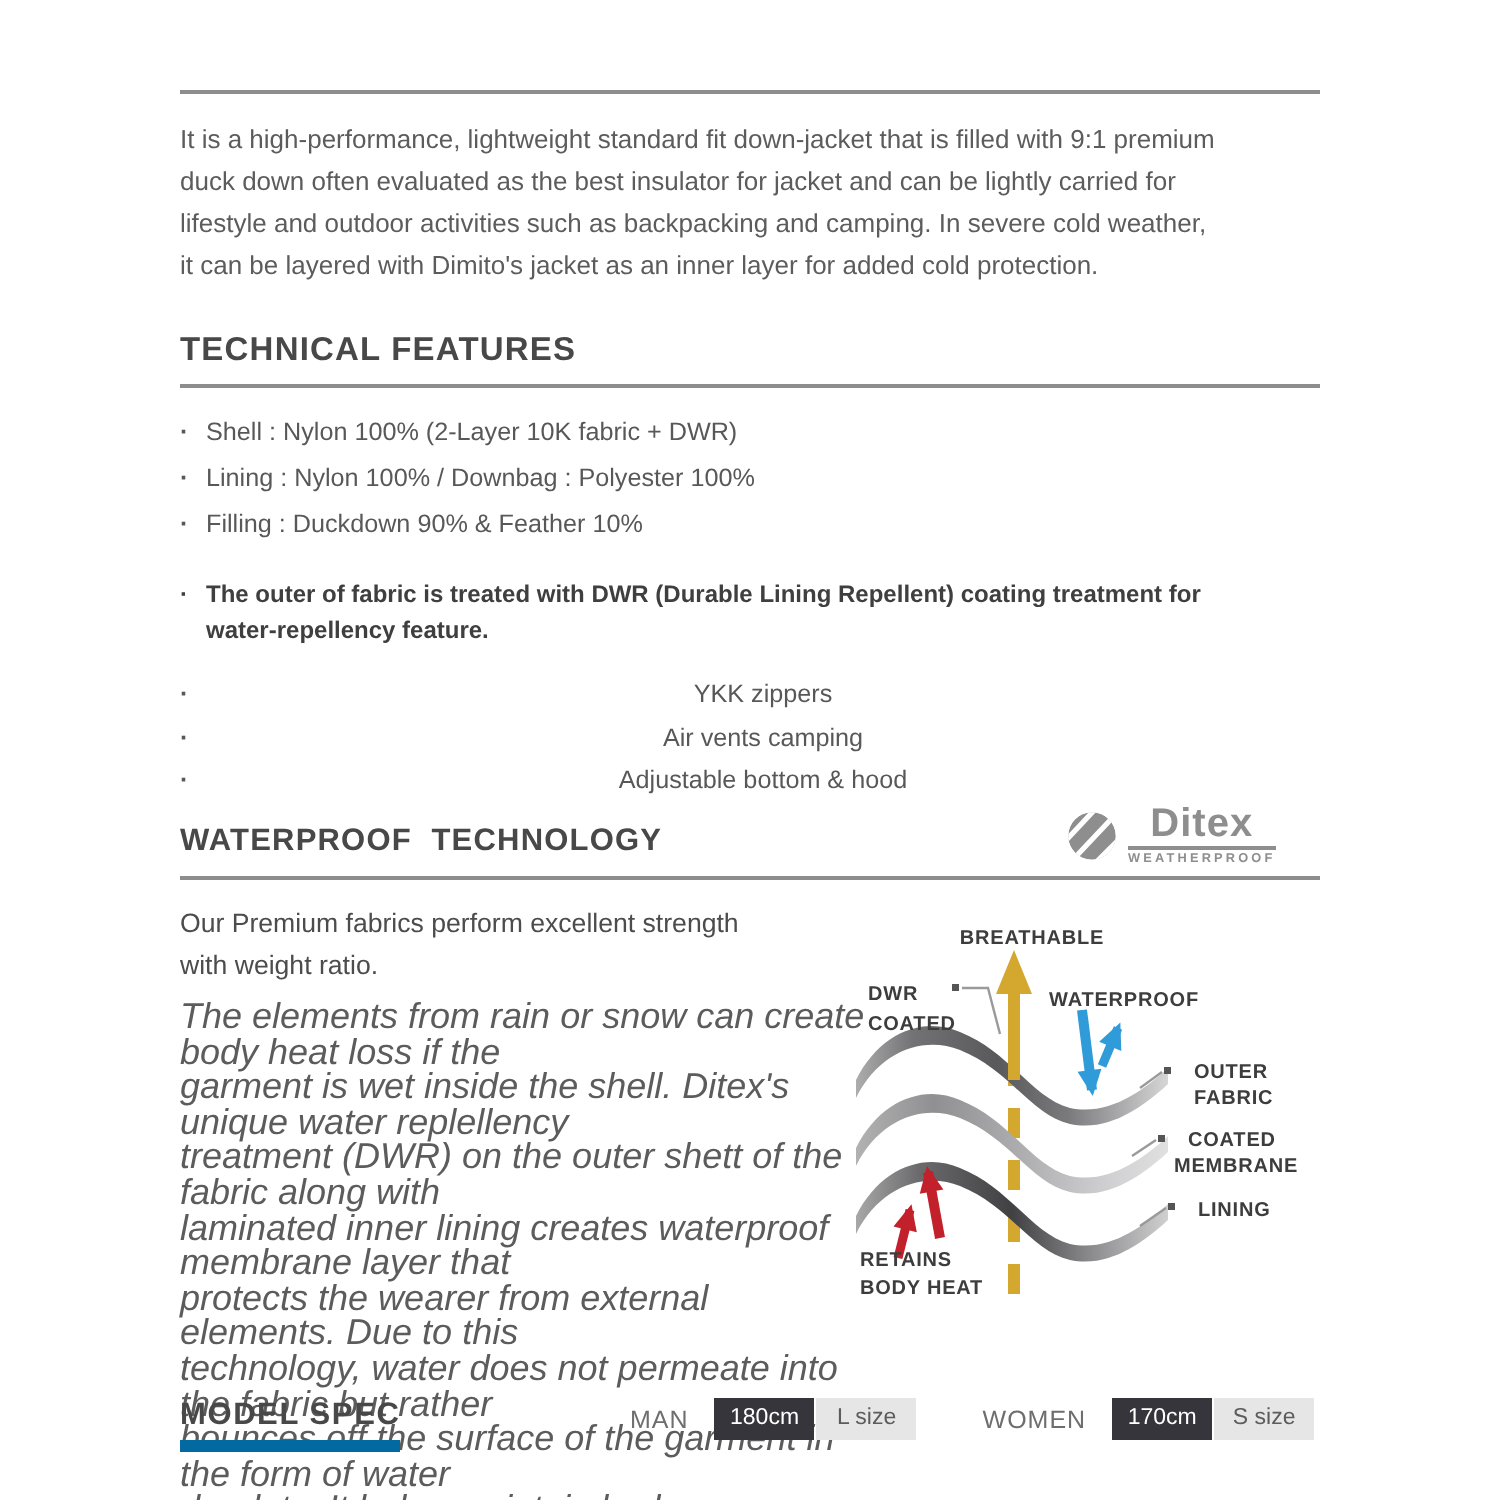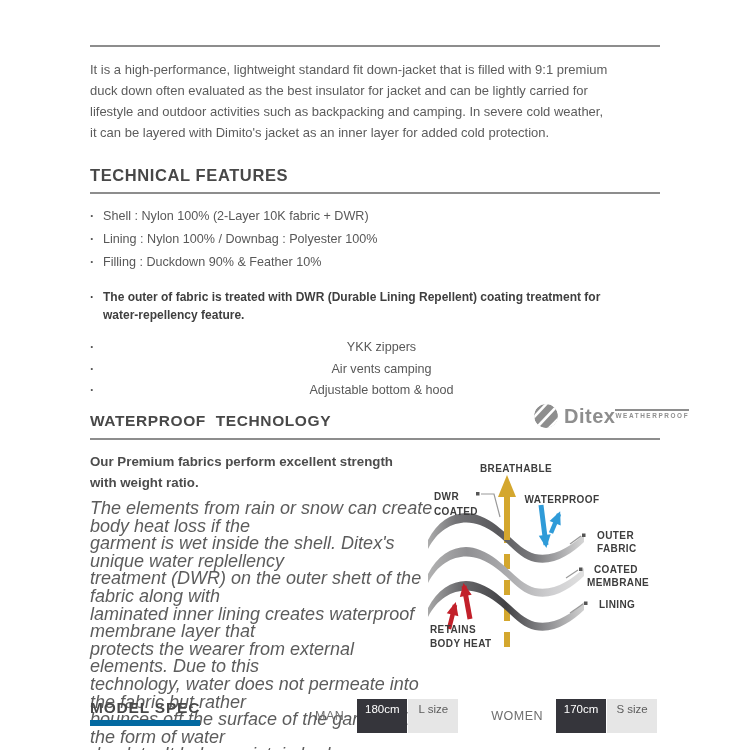--- a/index.html
+++ b/index.html
@@ -9,34 +9,34 @@
   .sec-title{font-size:16.5px;font-weight:bold;color:#484848;letter-spacing:.6px;white-space:pre-wrap;}
   .rule{border:none;border-top:2px solid #8d8d8d;height:0;margin:0;}
   .body-text{font-size:13px;line-height:21px;color:#5c5c5c;white-space:pre-line;}
   .bullets{list-style:none;margin:0;padding:0;font-size:12.6px;color:#585858;}
   .bullets li{line-height:23px;padding-left:13px;position:relative;}
   .bullets li::before{content:"·";position:absolute;left:0;font-weight:bold;color:#585858;}
   .bullets.tight li{line-height:21.5px;}
   .highlight{font-size:12px;font-weight:bold;color:#3f3f3f;line-height:18px;white-space:pre-line;
              padding-left:13px;position:relative;}
   .highlight::before{content:"·";position:absolute;left:0;}
-  .lead{font-size:13.3px;font-weight:bold;color:#4c4c4c;line-height:21px;white-space:pre-line;}
+  .lead{font-size:13.3px;font-weight:normal;color:#4c4c4c;line-height:21px;white-space:pre-line;}
   .wp-body{font-size:18px;line-height:17.6px;color:#5c5c5c;white-space:pre-line;font-style:italic;}
   
   .brand{display:flex;align-items:center;gap:5px;}
-  .brand-txt{display:flex;flex-direction:row;}
+  .brand-txt{display:flex;flex-direction:column;align-items:center;}
   .brand-name{font-size:20px;font-weight:bold;color:#8e8e8e;letter-spacing:.5px;line-height:18px;}
   .brand-tag{border-top:2px solid #8e8e8e;margin-top:2px;font-size:6.4px;font-weight:bold;
              color:#8e8e8e;letter-spacing:1.6px;padding-top:1px;text-align:center;}
   
   .ms-title{font-size:15.5px;font-weight:bold;color:#484848;letter-spacing:.8px;
             border-bottom:6px solid #0369a1;padding-bottom:3px;display:inline-block;}
   .spec-row{display:flex;align-items:center;}
   .spec-label{font-size:12.5px;color:#6e6e6e;letter-spacing:.5px;margin-right:13px;}
-  .badge{width:50px;height:34px;line-height:21px;text-align:center;font-size:11.5px;}
+  .badge{width:50px;height:21px;line-height:21px;text-align:center;font-size:11.5px;}
   .badge.dark{background:#35353b;color:#fff;}
   .badge.light{background:#e6e6e6;color:#5c5c5c;margin-left:1px;}
   .grp-gap{width:33px;}
   
   .dlabel{font-size:10px;font-weight:bold;fill:#3d3d3d;letter-spacing:.4px;
           font-family:"Liberation Sans",sans-serif;}
 </style>
 </head>
 <body>
 

